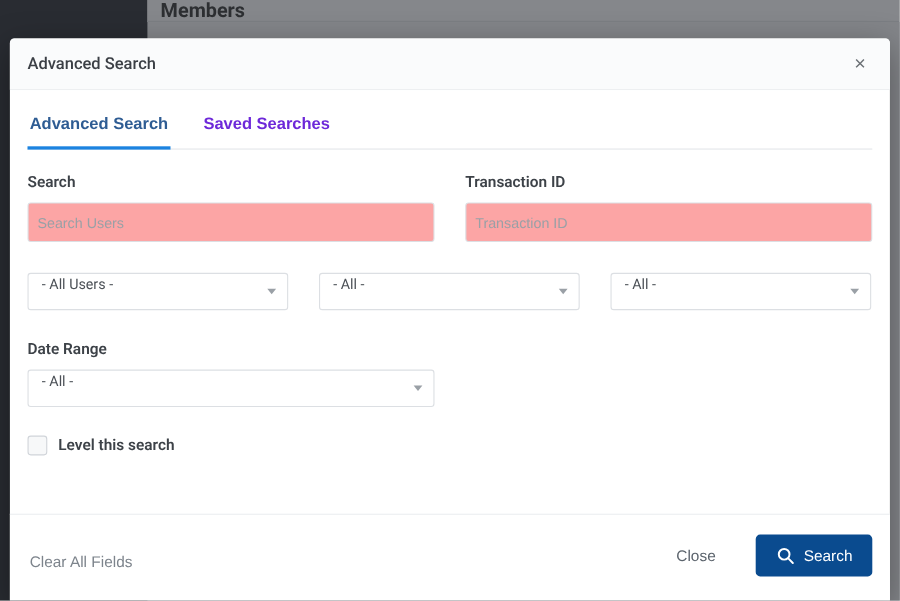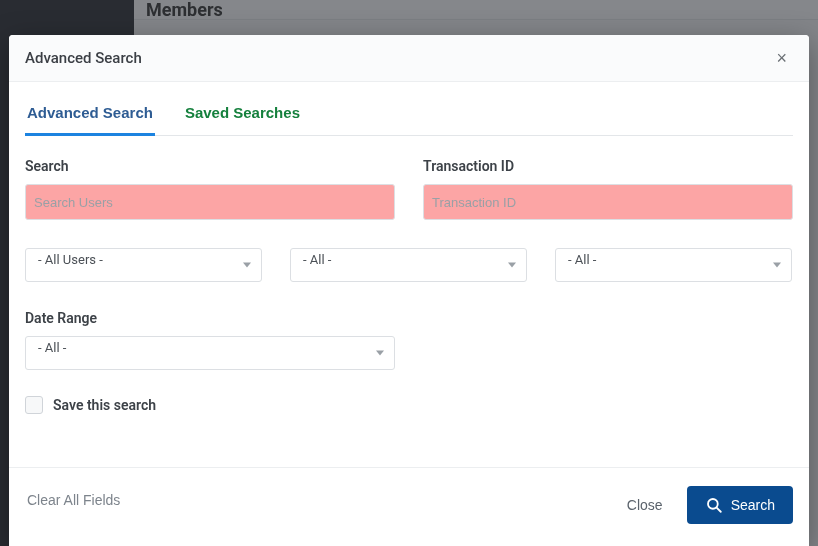--- a/index.html
+++ b/index.html
@@ -54,21 +54,21 @@
   .modal-body{
     flex:1; padding:10px 16px 0 16px; overflow:auto;
   }
 
   .tabs{
     display:flex; gap:28px; border-bottom:1px solid #e3e6e9;
     margin-bottom:22px;
   }
   .tab{
     padding:12px 2px 14px 2px; font-size:15px; font-weight:600;
-    color:#15803d; cursor:pointer; position:relative; border:none; background:none;
+    color:#6d28d9; cursor:pointer; position:relative; border:none; background:none;
   }
   .tab.active{ color:#2e5c93; }
   .tab.active::after{
     content:""; position:absolute; left:0; right:0; bottom:-1px;
     height:3px; background:#1c83e0;
   }
 
   .form-grid{
     display:flex; flex-wrap:wrap; gap:28px 28px;
   }
@@ -102,28 +102,28 @@
     padding-bottom:26px;
   }
   .checkbox{
     width:18px; height:18px; border:1px solid #d0d4d9; border-radius:3px;
     background:#f7f8f9; cursor:pointer;
   }
   .checkbox-label{ font-size:14px; font-weight:600; color:#3d4248; }
 
   .modal-footer{
     border-top:1px solid #eceef0; padding:18px 16px 22px;
-    display:flex; align-items:flex-start; justify-content:space-between;
+    display:flex; align-items:flex-end; justify-content:space-between;
     background:#fff;
   }
   .link-btn{
     border:none; background:none; color:#7d848c; font-size:14px; cursor:pointer;
     padding:6px 2px;
   }
-  .footer-right{display:flex; align-items:center; gap:10px;}
+  .footer-right{display:flex; align-items:center; gap:22px;}
   .btn-secondary{
     border:none; background:none; color:#5b636c; font-size:14px;
     padding:8px 14px; cursor:pointer;
   }
   .btn-primary{
     display:flex; align-items:center; gap:8px;
     background:#0a4b8f; color:#fff; border:none; border-radius:4px;
     padding:10px 18px; font-size:14px; font-weight:500; cursor:pointer;
   }
   .search-icon-svg{width:18px; height:18px; display:block;}
@@ -198,21 +198,21 @@
         <div class="select">
           <span>- All -</span>
           <span class="caret"></span>
         </div>
       </div>
 
     </div>
 
     <div class="checkbox-row">
       <div class="checkbox"></div>
-      <div class="checkbox-label">Save this search</div>
+      <div class="checkbox-label">Level this search</div>
     </div>
 
   </div>
 
   <div class="modal-footer">
     <button class="link-btn">Clear All Fields</button>
     <div class="footer-right">
       <button class="btn-secondary">Close</button>
       <button class="btn-primary">
         <span>

